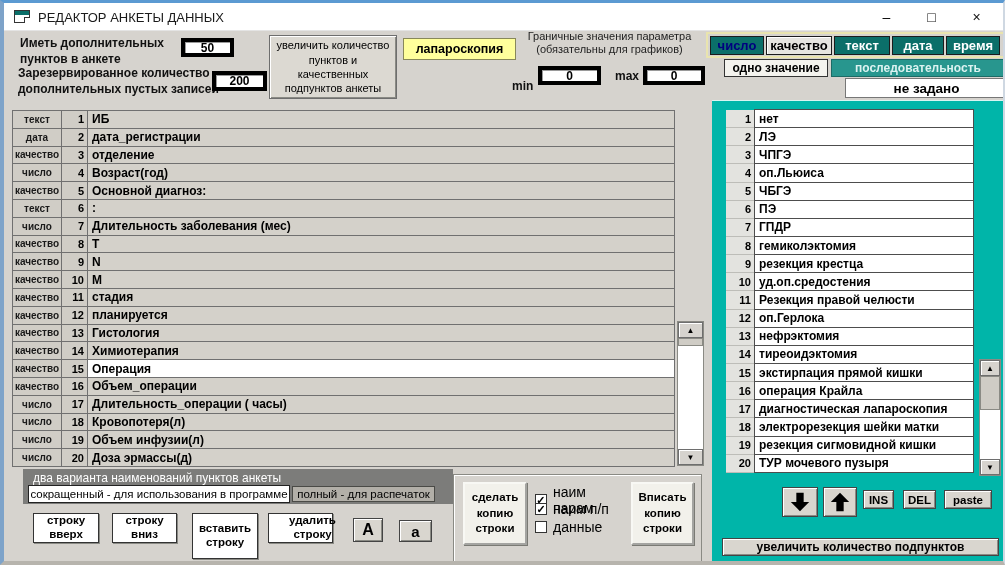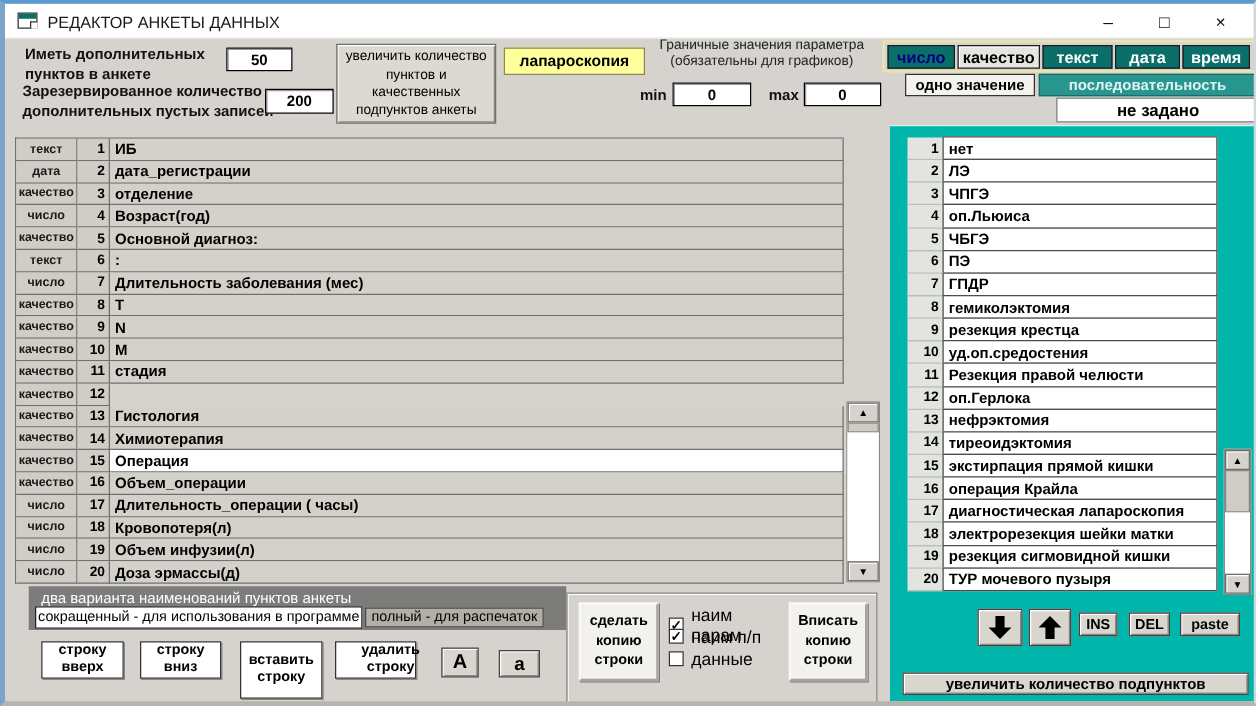--- a/index.html
+++ b/index.html
@@ -17,21 +17,21 @@
   
   .titlebar { position:absolute; left:0; top:0; width:100%; height:28px; background:#ffffff; border-bottom:1px solid #e4e4e4; }
   .app-icon { position:absolute; left:10px; top:7px; width:16px; height:13px; border:1px solid #333; background:#fff; }
   .app-icon:before { content:""; position:absolute; left:0; top:0; width:100%; height:4px; background:#0b6f69; }
   .app-icon:after { content:""; position:absolute; right:-1px; bottom:-1px; width:5px; height:5px; background:#fff; border-left:1px solid #333; border-top:1px solid #333; }
   .title-text { position:absolute; left:34px; top:7px; font-size:13px; color:#1a1a1a; }
   .winbtns { position:absolute; right:4px; top:0; height:27px; display:flex; }
   .winbtn { width:45px; height:27px; display:flex; align-items:center; justify-content:center; font-size:14px; color:#111; }
 
   
-  .inp { background:#fff; border:1px solid #000000; box-shadow:inset 1px 1px 0 #9a9a9a; display:flex; align-items:center; justify-content:center; font-weight:bold; font-size:12px; color:#000; }
+  .inp { background:#fff; border:4px solid #000000; box-shadow:inset 1px 1px 0 #9a9a9a; display:flex; align-items:center; justify-content:center; font-weight:bold; font-size:12px; color:#000; }
 
   .lbl { font-weight:bold; font-size:12px; color:#111; line-height:1.3; }
 
   .btn3d { background:#dcd9d2; border:1px solid #6e6e6e; box-shadow:inset 1px 1px 0 #ffffff, inset -1px -1px 0 #8a8a84; display:flex; align-items:center; justify-content:center; text-align:center; color:#000; }
 
   .yellow-btn { background:#ffff9c; border:1px solid #88885a; display:flex; align-items:center; justify-content:center; font-weight:bold; font-size:12.5px; color:#000; }
 
   .limits-title { font-size:11px; color:#222; text-align:center; line-height:1.15; }
 
   .type-frame { display:flex; gap:2px; padding:2px; border:2px solid #e9e4ae; background:#d6d3ce; }
@@ -107,21 +107,21 @@
 дополнительных пустых записей</div>
   <div class="abs inp" style="left:208px; top:68px; width:55px; height:20px;">200</div>
   <div class="abs btn3d ml" style="left:265px; top:32px; width:128px; height:64px; font-size:11px; line-height:1.3;">увеличить количество
 пунктов и
 качественных
 подпунктов анкеты</div>
   <div class="abs yellow-btn" style="left:399px; top:35px; width:113px; height:22px;">лапароскопия</div>
 
   <div class="abs limits-title ml" style="left:503px; top:27px; width:205px;">Граничные значения параметра
 (обязательны для графиков)</div>
-  <div class="abs lbl" style="left:508px; top:66px;">min</div>
+  <div class="abs lbl" style="left:508px; top:76px;">min</div>
   <div class="abs inp" style="left:534px; top:63px; width:63px; height:19px;">0</div>
   <div class="abs lbl" style="left:611px; top:66px;">max</div>
   <div class="abs inp" style="left:639px; top:63px; width:62px; height:19px;">0</div>
 
   <div class="abs type-frame" style="left:702px; top:29px; width:300px; height:26px;">
       <div class="type-btn navy" style="width: 54px;">число</div>
       <div class="type-btn active" style="width: 66px;">качество</div>
       <div class="type-btn teal" style="width: 56px;">текст</div>
       <div class="type-btn teal" style="width: 52px;">дата</div>
       <div class="type-btn teal" style="width: 54px;">время</div>
@@ -290,20 +290,21 @@
         <div class="c-val">М</div>
       </div>
       <div class="trow">
         <div class="c-type">качество</div>
         <div class="c-num">11</div>
         <div class="c-val">стадия</div>
       </div>
       <div class="trow">
         <div class="c-type">качество</div>
         <div class="c-num">12</div>
+        <div class="c-val">планируется</div>
       </div>
       <div class="trow">
         <div class="c-type">качество</div>
         <div class="c-num">13</div>
         <div class="c-val">Гистология</div>
       </div>
       <div class="trow">
         <div class="c-type">качество</div>
         <div class="c-num">14</div>
         <div class="c-val">Химиотерапия</div>

